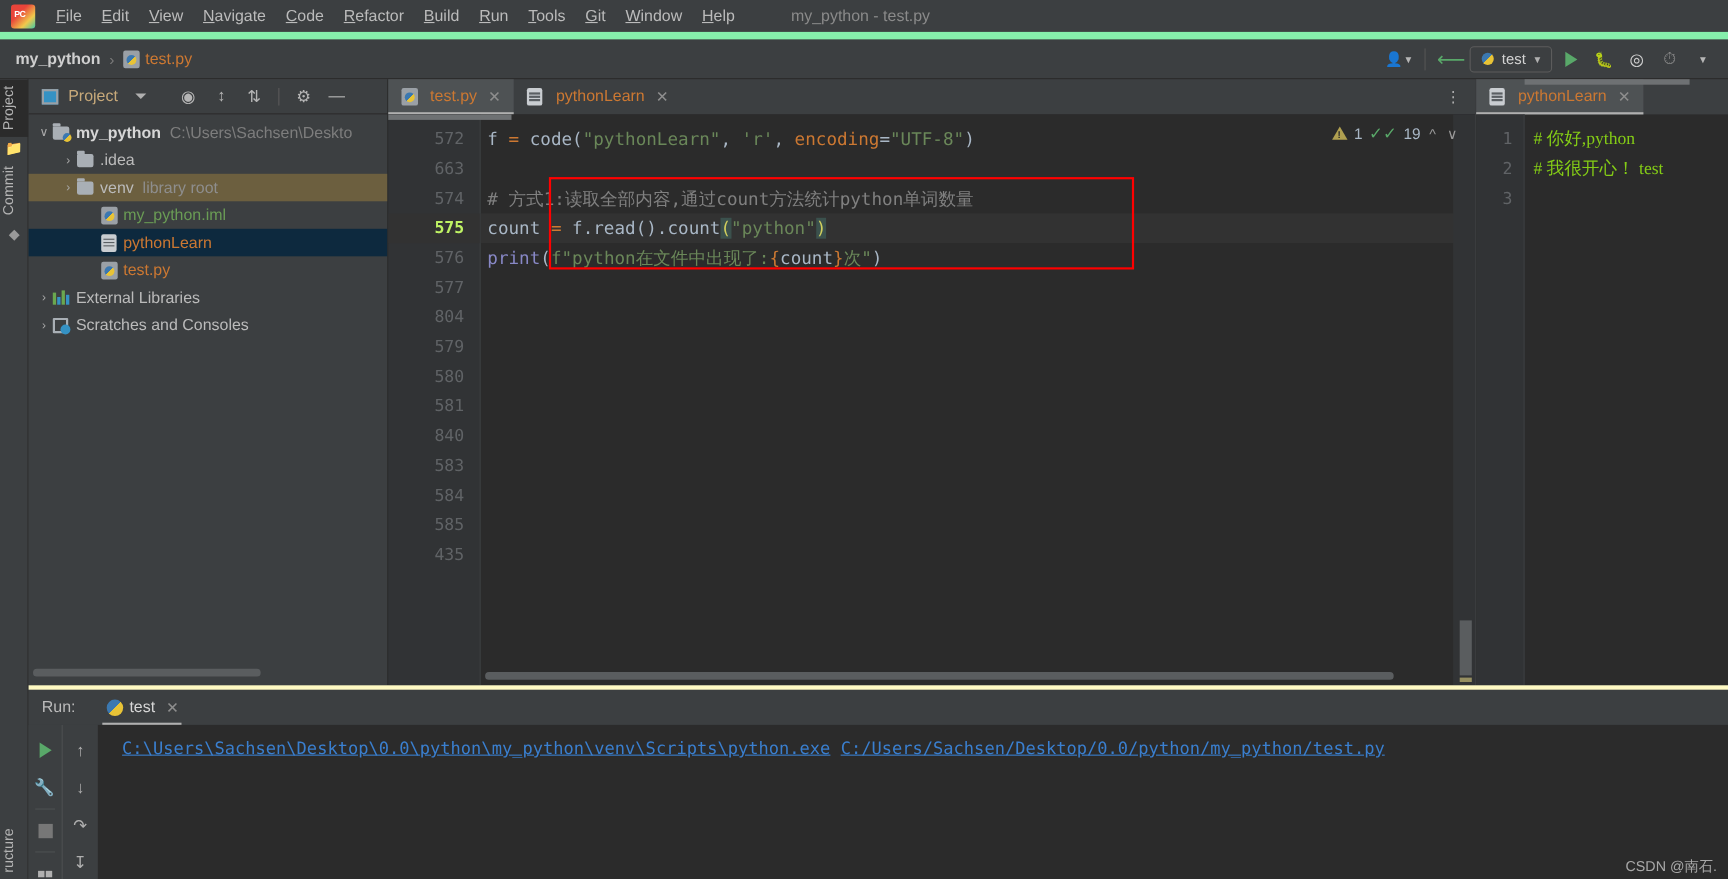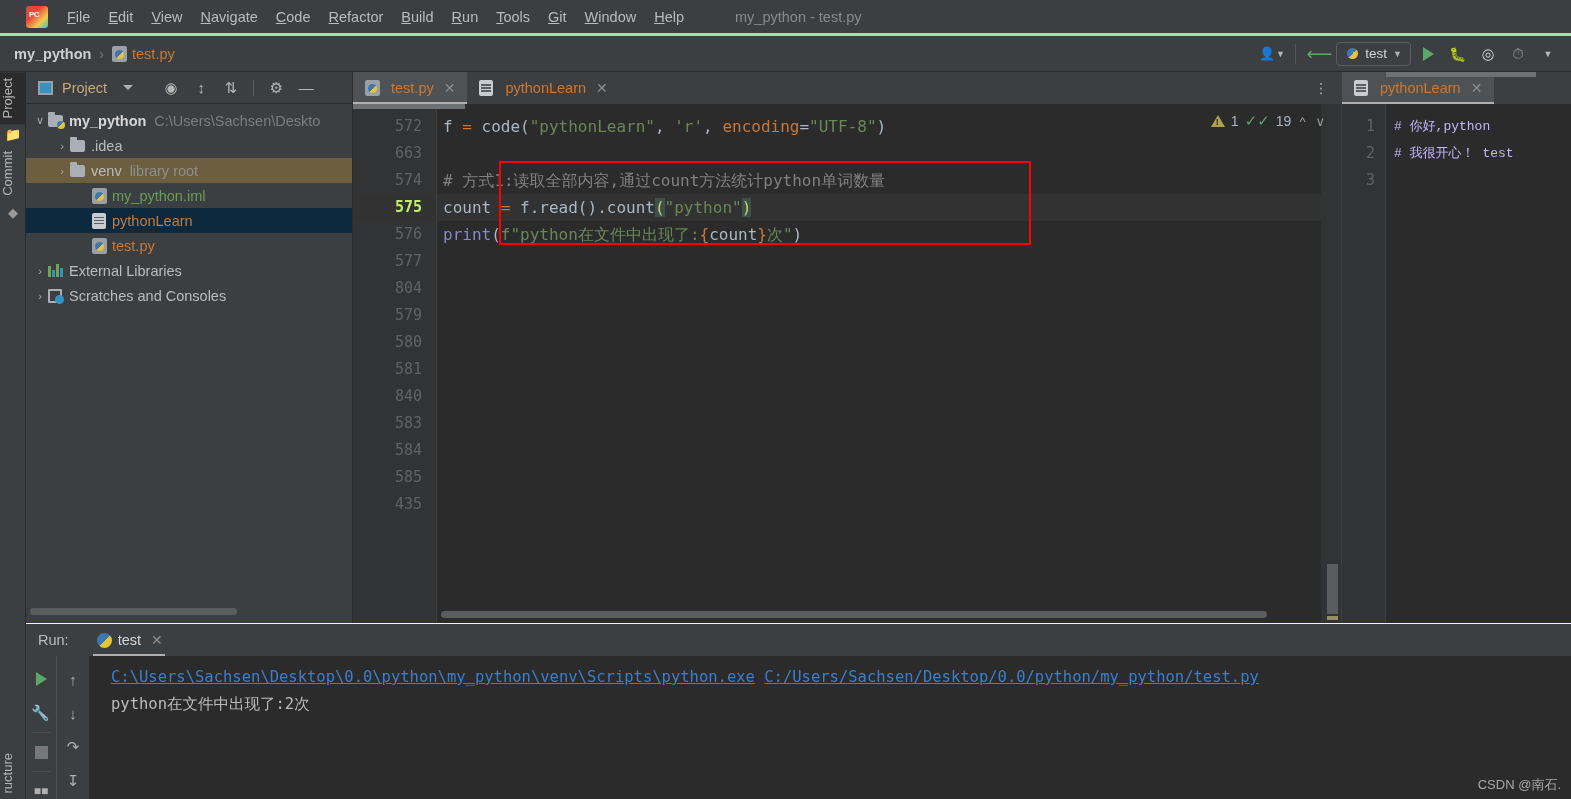--- a/index.html
+++ b/index.html
@@ -9,22 +9,21 @@
     font-family: "Liberation Sans", sans-serif;
     overflow: hidden;
     -webkit-font-smoothing: antialiased;
   }
   .app { position: relative; width: 1571px; height: 799px; background: #3c3f41; }
 
   
   .menubar {
     position: absolute; top: 0; left: 0; width: 1571px; height: 36px;
     background: #3c3f41; display: flex; align-items: center;
-    border-bottom: 3px solid #86efac;
-    padding-left: 16px;
+    border-bottom: 7px solid #86efac;
   }
   .pycharm-logo {
     width: 22px; height: 22px; margin-left: 10px; margin-right: 10px;
     border-radius: 3px; position: relative; overflow: hidden;
     background: linear-gradient(135deg,#e8443a 0%,#e8443a 35%,#f2c94c 70%,#3ec9a7 100%);
   }
   .pycharm-logo::after {
     content: "PC"; position: absolute; left: 3px; top: 4px;
     font-size: 8px; color: #fff; font-weight: bold; letter-spacing:-0.5px;
   }
@@ -238,28 +237,28 @@
   .rtabbar { height: 32px; background: #3c3f41; display: flex; align-items: stretch; }
   .rcode { display: flex; height: 519px; position: relative; }
   .rgutter {
     width: 44px; background:#313335; padding-top: 9px; text-align: right;
     font-family: "DejaVu Sans Mono", monospace; font-size: 15px; color: #606366;
     border-right: 1px solid #3c3f41;
   }
   .rcodecol { flex: 1; padding-top: 9px; overflow: hidden; }
   .rcl {
     height: 27px; line-height: 27px; padding-left: 8px; white-space: pre;
-    font-family: Liberation Mono, monospace; font-size: 13px; color: #c4b5fd;
+    font-family: Liberation Serif, serif; font-size: 16px; color: #84cc16;
   }
   .rtop-hscroll{ position:absolute; left:44px; top:-32px; width:150px;height:5px;background:#6e7173;}
 
   
   .runpanel {
     position: absolute; top: 623px; left: 26px; width: 1545px; height: 176px;
-    background: #3c3f41; border-top: 1px solid #fef9c3;
+    background: #3c3f41; border-top: 4px solid #fef9c3;
   }
   .run-header { height: 32px; display: flex; align-items: center; padding-left: 12px; }
   .run-label { font-size: 14.5px; color: #bbbbbb; margin-right: 18px; }
   .run-tab {
     display:flex; align-items:center; gap:6px; padding: 0 10px; height:32px;
     font-size: 14.5px; color: #d6d6d6; position: relative;
   }
   .run-tab::after{content:"";position:absolute;left:6px;bottom:0;width:84%;height:2px;background:#b0b0b0;}
   .py-round {
     width: 15px; height: 15px; border-radius: 50%;
@@ -521,20 +520,19 @@
         <div class="rg-btn" style="font-size:12px;">■■</div>
       </div>
       <div class="run-lgutter2">
         <div class="rg-btn">↑</div>
         <div class="rg-btn">↓</div>
         <div class="rg-btn">↷</div>
         <div class="rg-btn">↧</div>
       </div>
       <div class="console" id="console">
         <div class="cline"><span class="clink">C:\Users\Sachsen\Desktop\0.0\python\my_python\venv\Scripts\python.exe</span> <span class="clink">C:/Users/Sachsen/Desktop/0.0/python/my_python/test.py</span></div>
-          <div class="cline">python在文件中出现了:2次</div>
           <div class="cline"> </div>
           <div class="watermark">CSDN @南石.</div>
       </div>
     </div>
   </div>
 
 </div>
 
 </body></html>

